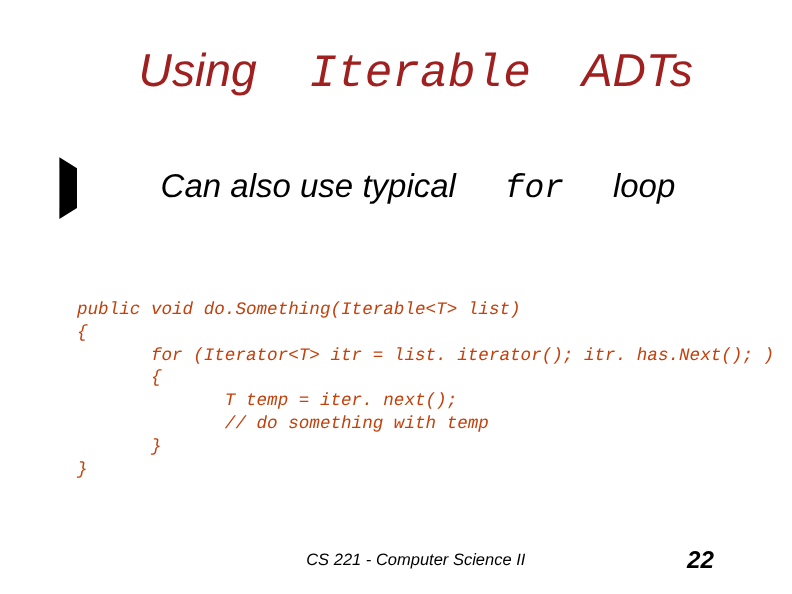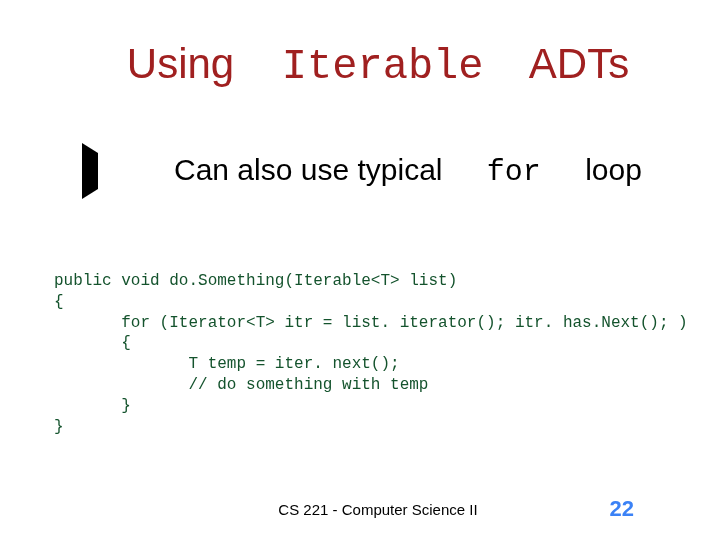--- a/index.html
+++ b/index.html
@@ -1,15 +1,15 @@
 <!DOCTYPE html>
 <html><head>
   <meta charset="utf-8">
   <style>
-    * { margin: 0; padding: 18px; box-sizing: border-box; }
+    * { margin: 0; padding: 18px; box-sizing: border-box; font-style: italic; }
     body {
       width: 720px;
       height: 540px;
       font-family: Arial, Helvetica, sans-serif;
       background: #fff;
       position: relative;
       overflow: hidden;
     }
     .title {
       text-align: center;
@@ -17,21 +17,20 @@
       color: #a02020;
       padding-top: 4px;
       font-weight: normal;
     }
     .title .mono {
       font-family: "Courier New", Courier, monospace;
     }
     .bullet-row {
       display: flex;
       align-items: center;
-      margin-left: 28px;
       margin-top: 8px;
     }
     .bullet-icon {
       width: 0;
       height: 0;
       border-left: 16px solid #000;
       border-top: 10px solid transparent;
       border-bottom: 10px solid transparent;
       margin-right: 4px;
     }
@@ -40,39 +39,40 @@
       color: #000;
     }
     .bullet-text .mono {
       font-family: "Courier New", Courier, monospace;
     }
     .code-block {
       font-family: "Courier New", Courier, monospace;
       font-size: 16px;
       line-height: 1.3;
       white-space: pre;
+      margin-left: 16px;
       margin-top: 28px;
-      color: #14532d;
+      color: #c2410c;
     }
     .footer-course {
       position: absolute;
       bottom: 22px;
       left: 50%;
       transform: translateX(-50%);
       font-size: 15px;
       color: #000;
       text-align: center;
     }
     .footer-page {
       position: absolute;
       bottom: 18px;
-      right: 86px;
+      right: 71px;
       font-size: 22px;
       font-weight: bold;
-      color: #3b82f6;
+      color: #000000;
     }
   </style>
 </head>
 <body>
 
 <div class="title">
   <span>Using </span><span class="mono">Iterable</span><span> ADTs</span>
 </div>
 
 <div class="bullet-row">

